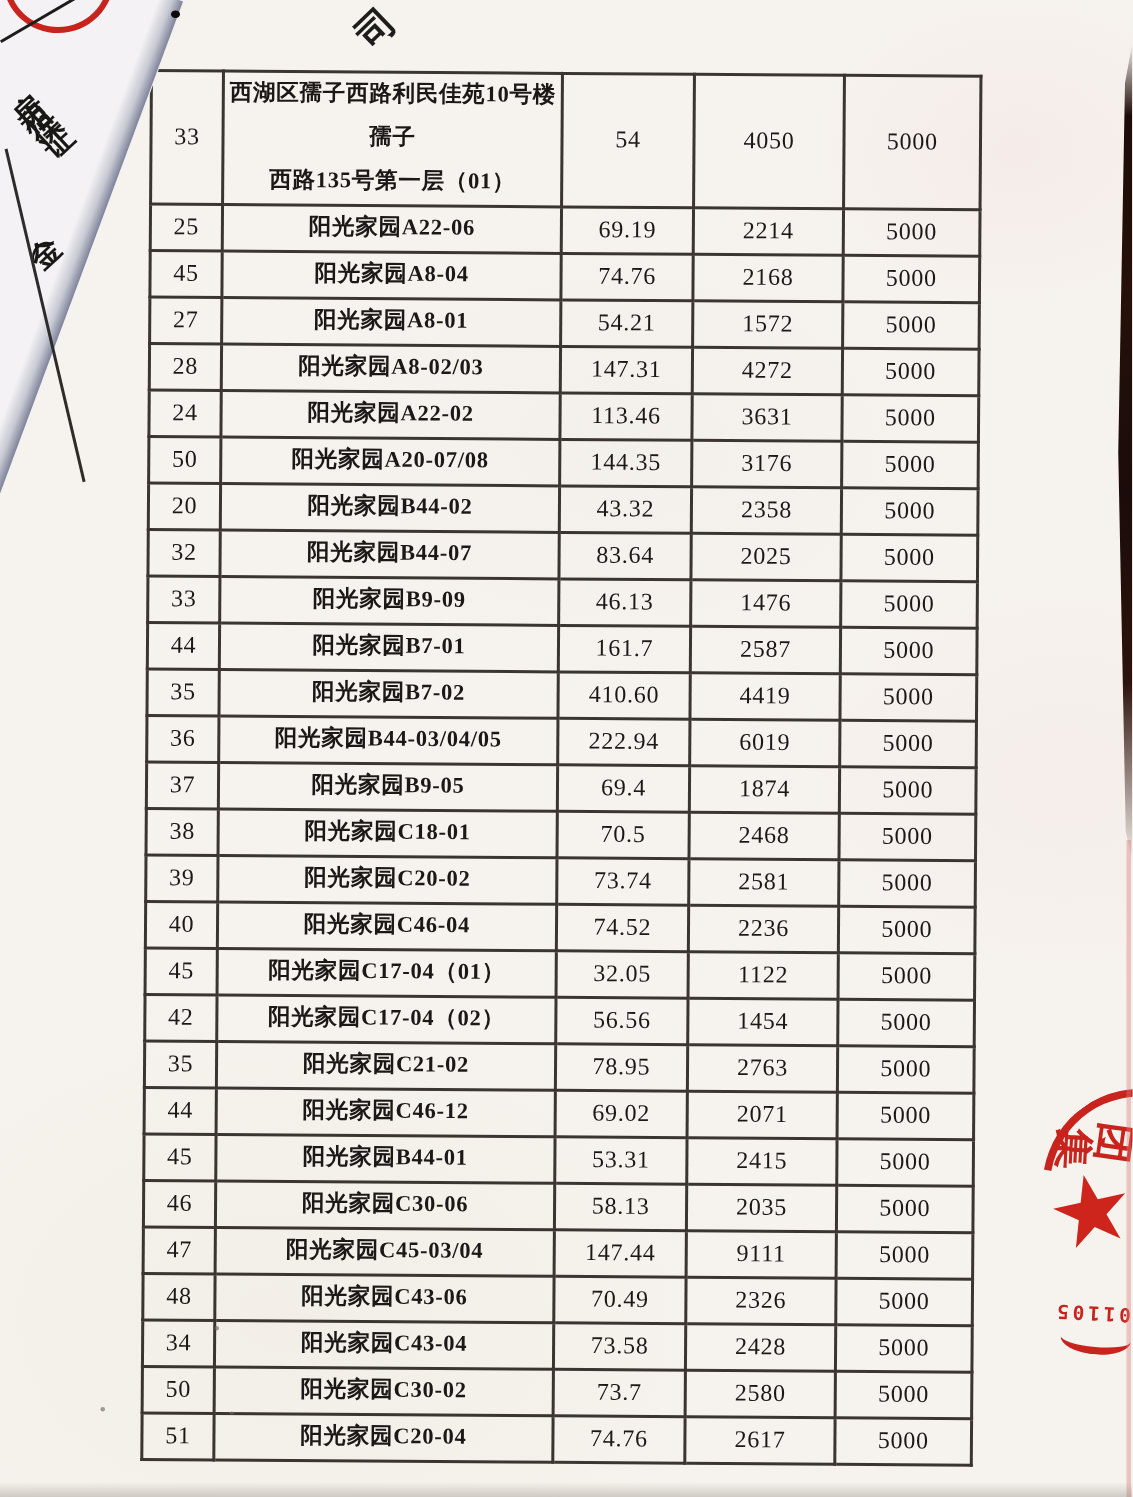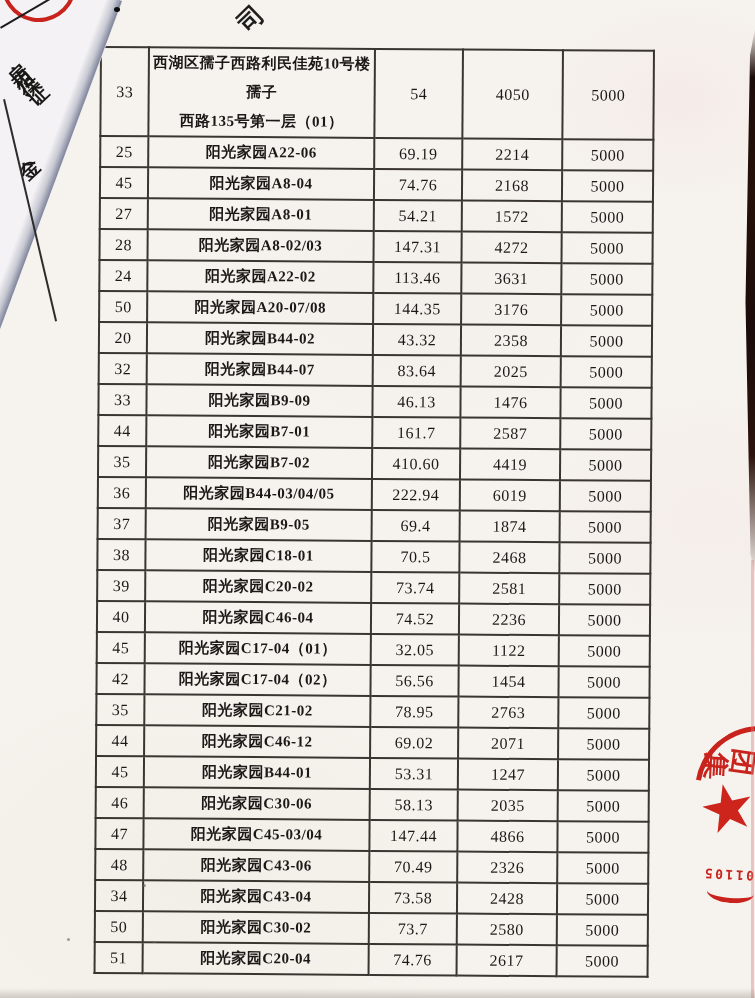--- a/index.html
+++ b/index.html
@@ -295,35 +295,35 @@
           <td class="num-cell">44</td>
           <td class="name-cell">阳光家园C46-12</td>
           <td class="num-cell">69.02</td>
           <td class="num-cell">2071</td>
           <td class="num-cell">5000</td>
         </tr>
         <tr>
           <td class="num-cell">45</td>
           <td class="name-cell">阳光家园B44-01</td>
           <td class="num-cell">53.31</td>
-          <td class="num-cell">1247</td>
+          <td class="num-cell">2415</td>
           <td class="num-cell">5000</td>
         </tr>
         <tr>
           <td class="num-cell">46</td>
           <td class="name-cell">阳光家园C30-06</td>
           <td class="num-cell">58.13</td>
           <td class="num-cell">2035</td>
           <td class="num-cell">5000</td>
         </tr>
         <tr>
           <td class="num-cell">47</td>
           <td class="name-cell">阳光家园C45-03/04</td>
           <td class="num-cell">147.44</td>
-          <td class="num-cell">4866</td>
+          <td class="num-cell">9111</td>
           <td class="num-cell">5000</td>
         </tr>
         <tr>
           <td class="num-cell">48</td>
           <td class="name-cell">阳光家园C43-06</td>
           <td class="num-cell">70.49</td>
           <td class="num-cell">2326</td>
           <td class="num-cell">5000</td>
         </tr>
         <tr>

